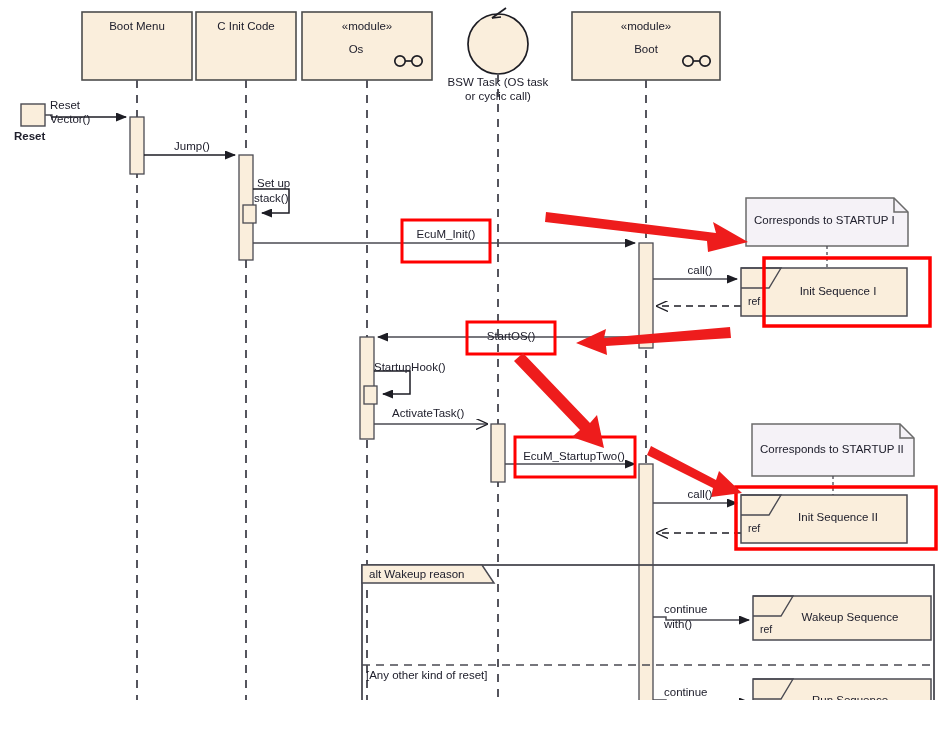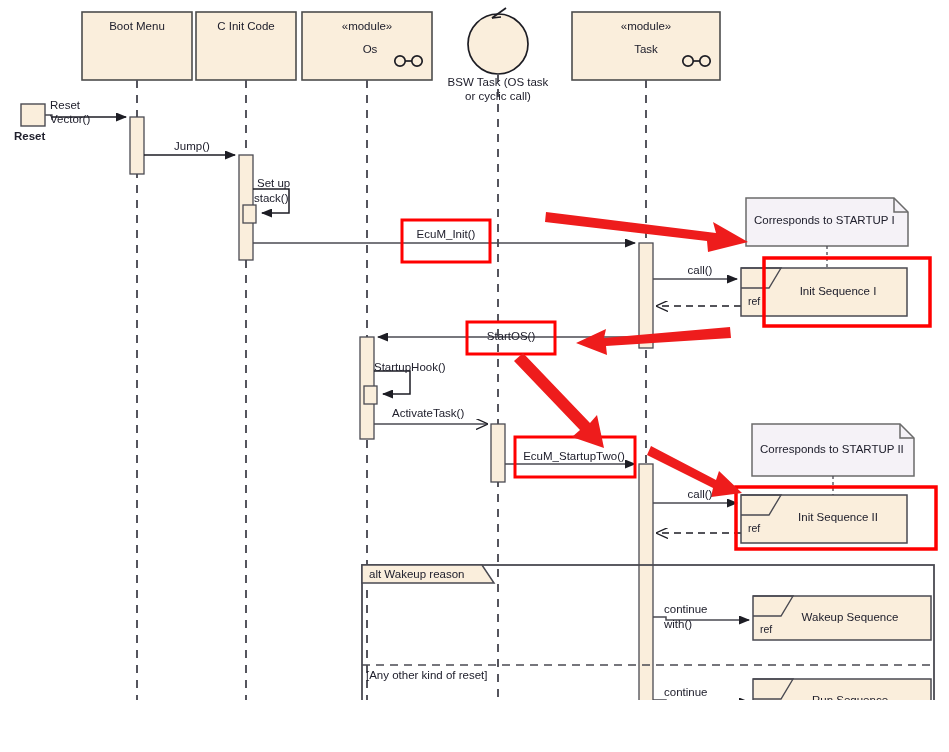--- a/index.html
+++ b/index.html
@@ -280,25 +280,25 @@
       <circle cx="589" cy="717" r="3.2" fill="none" stroke="#4a4a52" stroke-width="1.8"></circle>
       <circle cx="605" cy="717" r="3.2" fill="none" stroke="#4a4a52" stroke-width="1.8"></circle>
       <path d="M589,728 Q598,735 608,728" fill="none" stroke="#4a4a52" stroke-width="1.8"></path>
       <path d="M573,712 L563,705 M573,722 L561,722 M576,731 L566,739" fill="none" stroke="#b5b5ba" stroke-width="2"></path>
     </g>
   </svg>
 
   <div class="txt t11 center" style="left:137px;top:20px;">Boot Menu</div>
   <div class="txt t11 center" style="left:246px;top:20px;">C Init Code</div>
   <div class="txt t11 center" style="left:367px;top:20px;">«module»</div>
-  <div class="txt t11 center" style="left:370px;top:43px;">Os</div>
+  <div class="txt t11 center" style="left:356px;top:43px;">Os</div>
   <div class="txt t11 center" style="left:498px;top:76px;">BSW Task (OS task</div>
   <div class="txt t11 center" style="left:498px;top:90px;">or cyclic call)</div>
   <div class="txt t11 center" style="left:646px;top:20px;">«module»</div>
-  <div class="txt t11 center" style="left:646px;top:43px;">Task</div>
+  <div class="txt t11 center" style="left:646px;top:43px;">Boot</div>
 
   <div class="txt t11 bold" style="left:14px;top:130px;">Reset</div>
 
   <div class="txt t11" style="left:50px;top:99px;">Reset</div>
   <div class="txt t11" style="left:50px;top:113px;">Vector()</div>
 
   <div class="txt t11 center" style="left:192px;top:140px;text-align:right;">Jump()</div>
 
   <div class="txt t11" style="left:257px;top:177px;">Set up</div>
   <div class="txt t11" style="left:254px;top:192px;">stack()</div>

